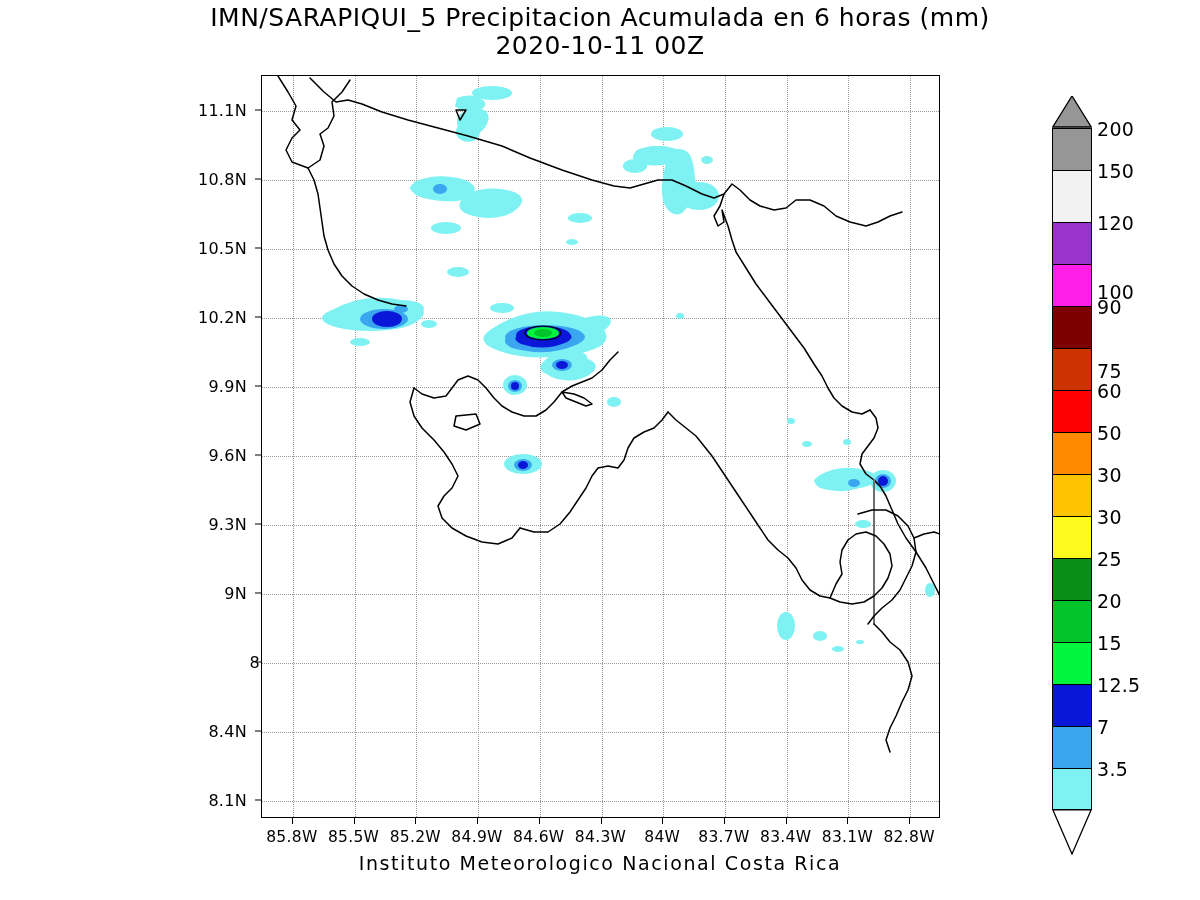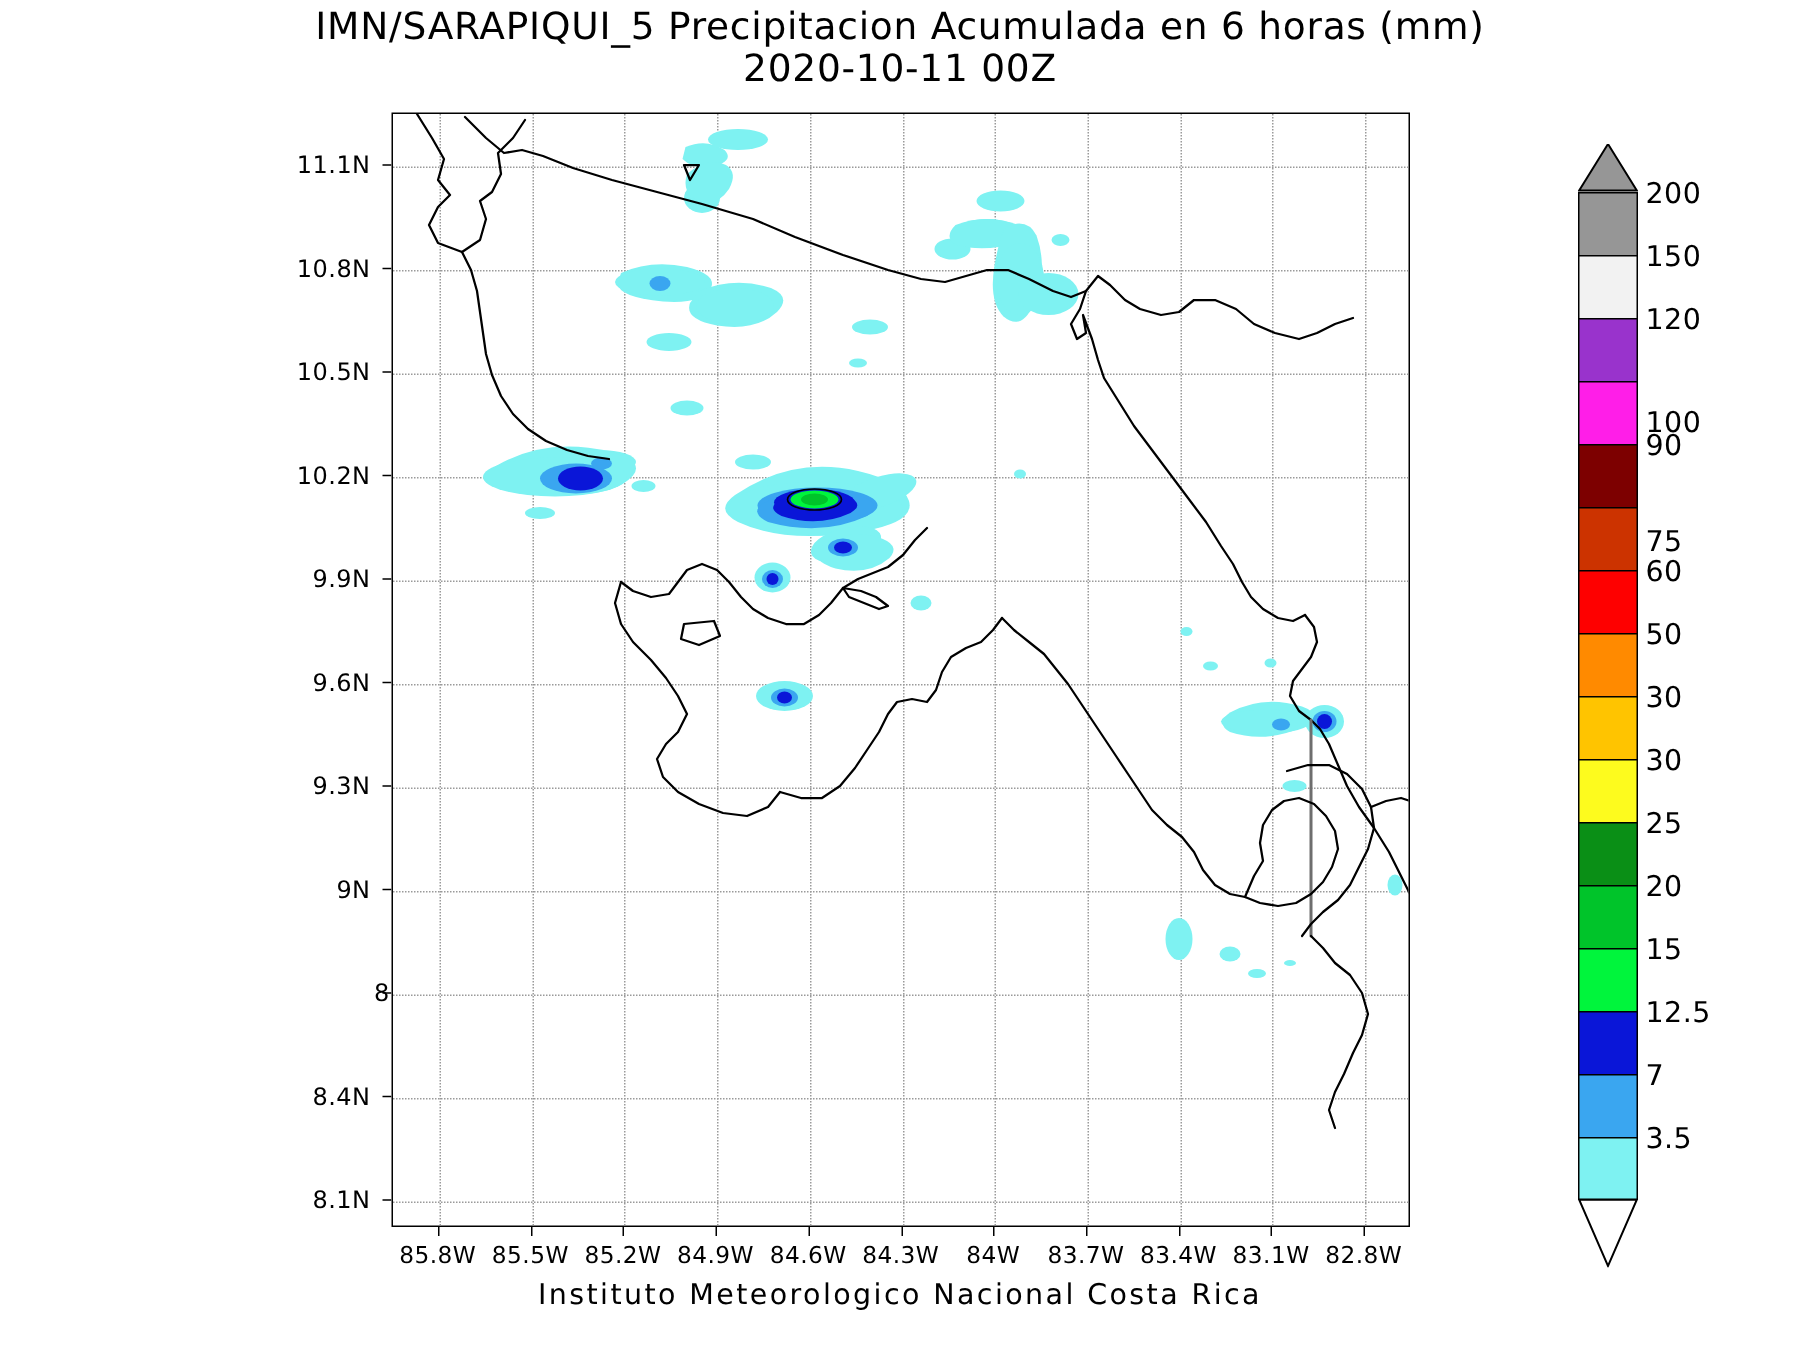--- a/index.html
+++ b/index.html
@@ -289,21 +289,21 @@
 <div id="footer">Instituto Meteorologico Nacional Costa Rica</div>
 
 <div id="colorbar">
   <svg width="40" height="32" style="display:block;">
       <polygon points="20,0 39.2,31 0.8,31" fill="#969696" stroke="#000" stroke-width="1.3"></polygon>
     </svg>
   <div id="cb-stack">
       <div class="cb-band" style="height: 42px; background: rgb(150, 150, 150);">
         <span class="cb-label" style="top: 0px;">200</span>
       </div>
-      <div class="cb-band" style="height: 42px; background: rgb(242, 242, 242);">
+      <div class="cb-band" style="height: 52px; background: rgb(242, 242, 242);">
         <span class="cb-label" style="top: 0px;">150</span>
       </div>
       <div class="cb-band" style="height: 42px; background: rgb(153, 51, 204); text-align: center;">
         <span class="cb-label" style="top: 0px;">120</span>
       </div>
       <div class="cb-band" style="height: 42px; background: rgb(255, 30, 232);">
         <span class="cb-label" style="top: 0px; margin-top: 27px;">100</span>
       </div>
       <div class="cb-band" style="height: 42px; background: rgb(125, 0, 0);">
         <span class="cb-label" style="top: 0px;">90</span>

